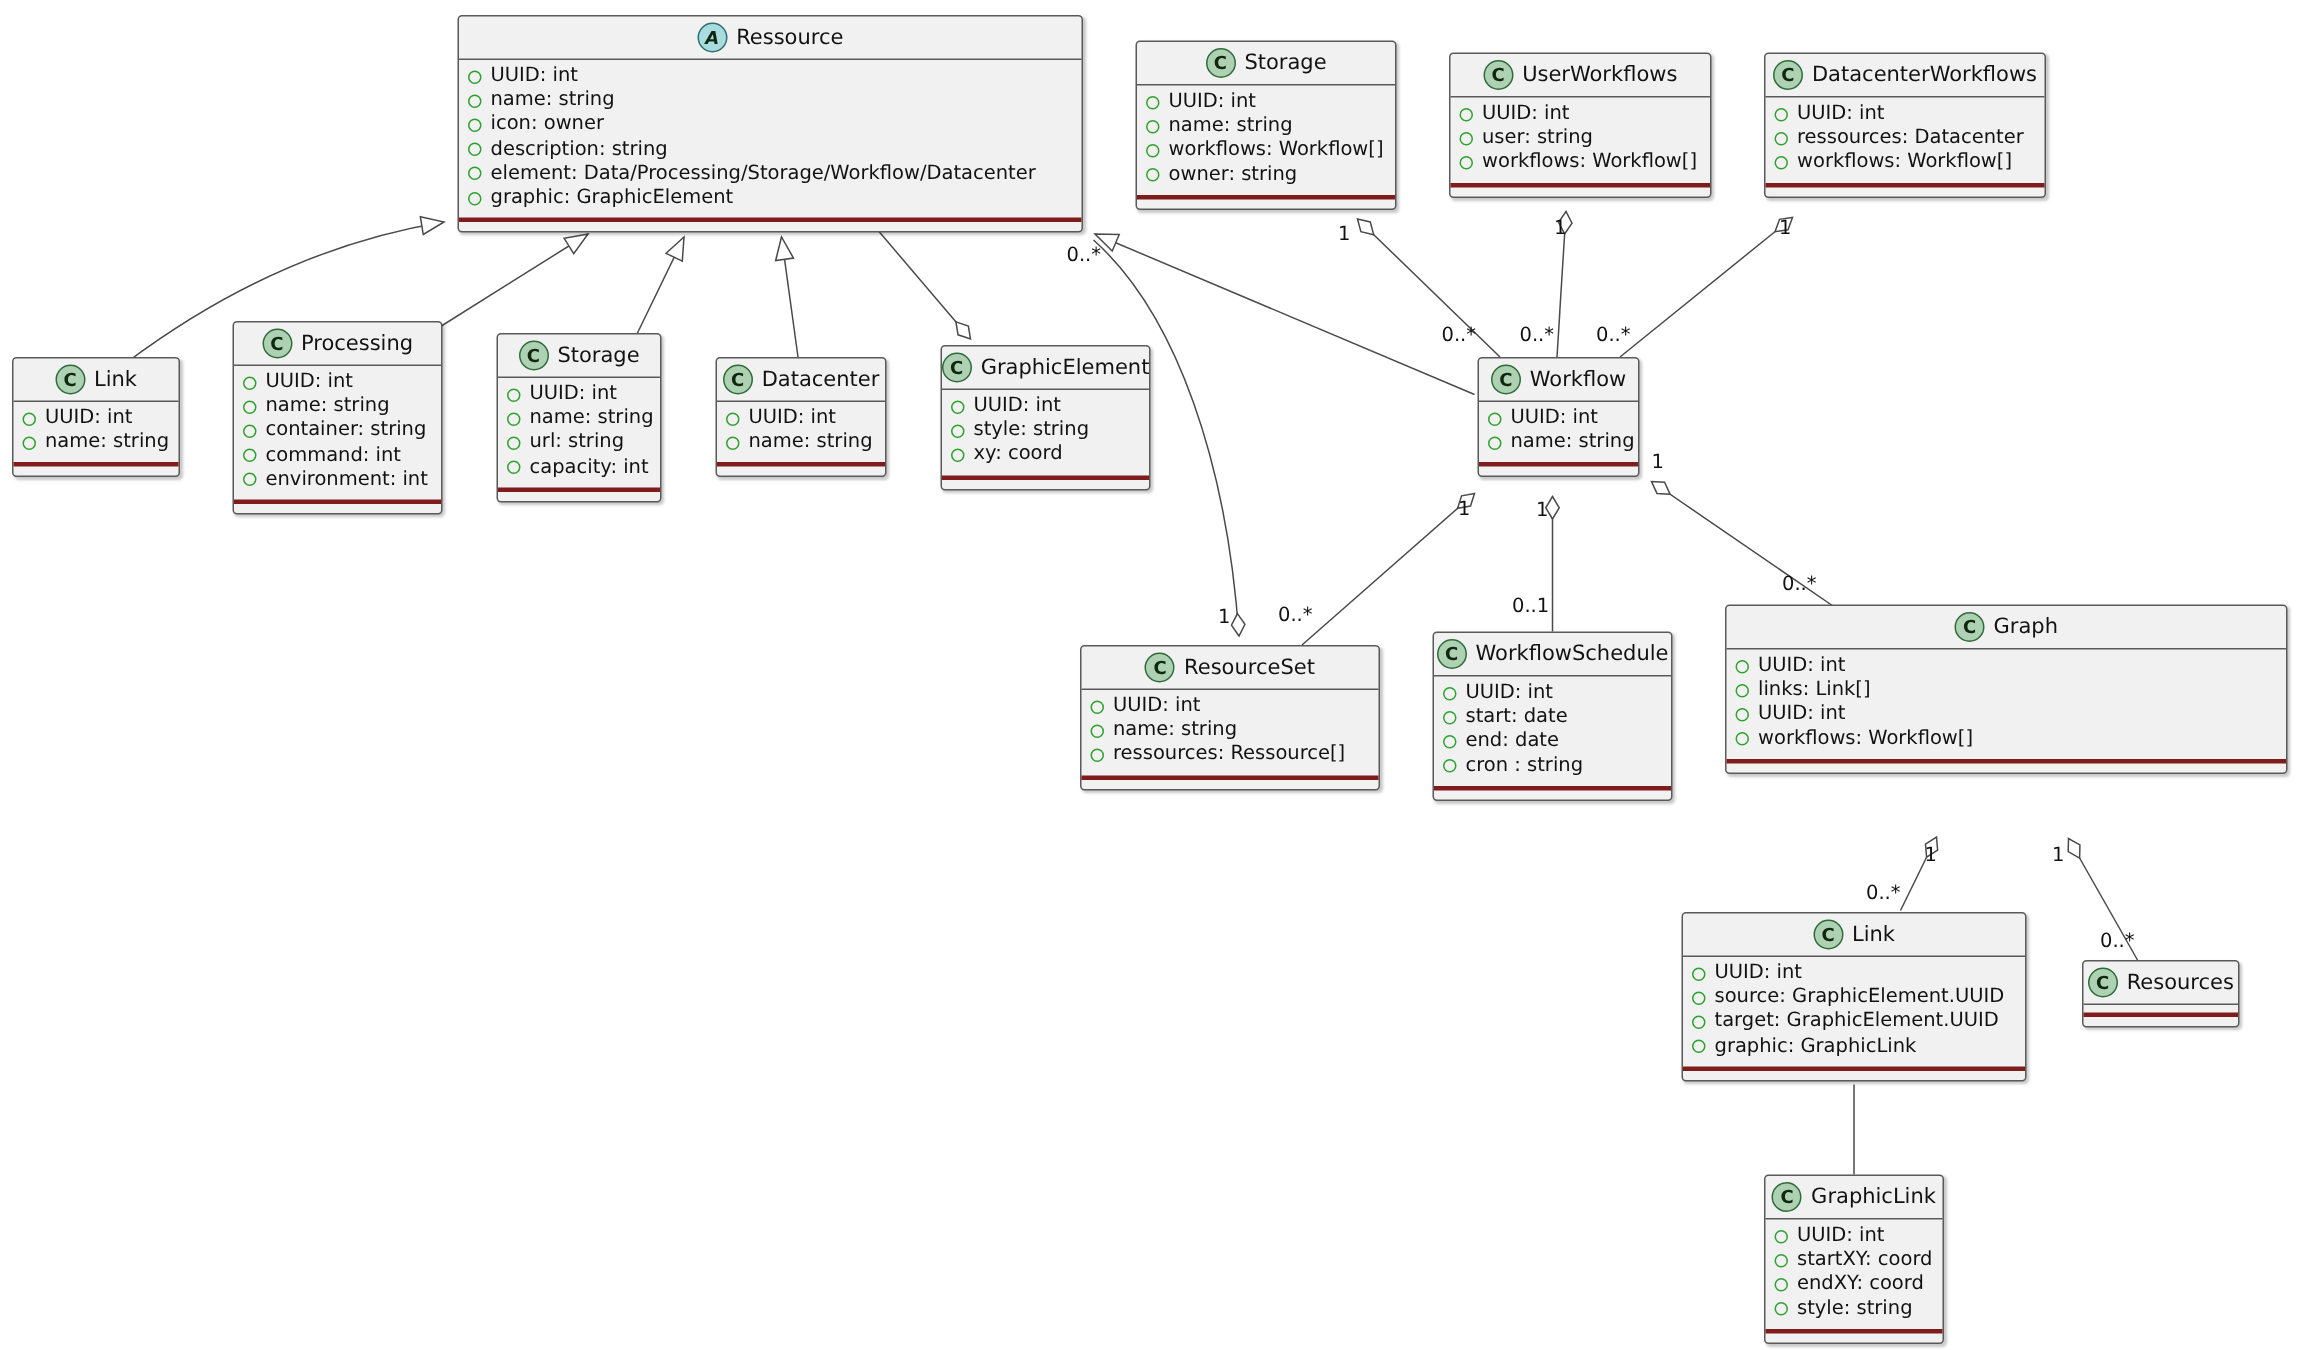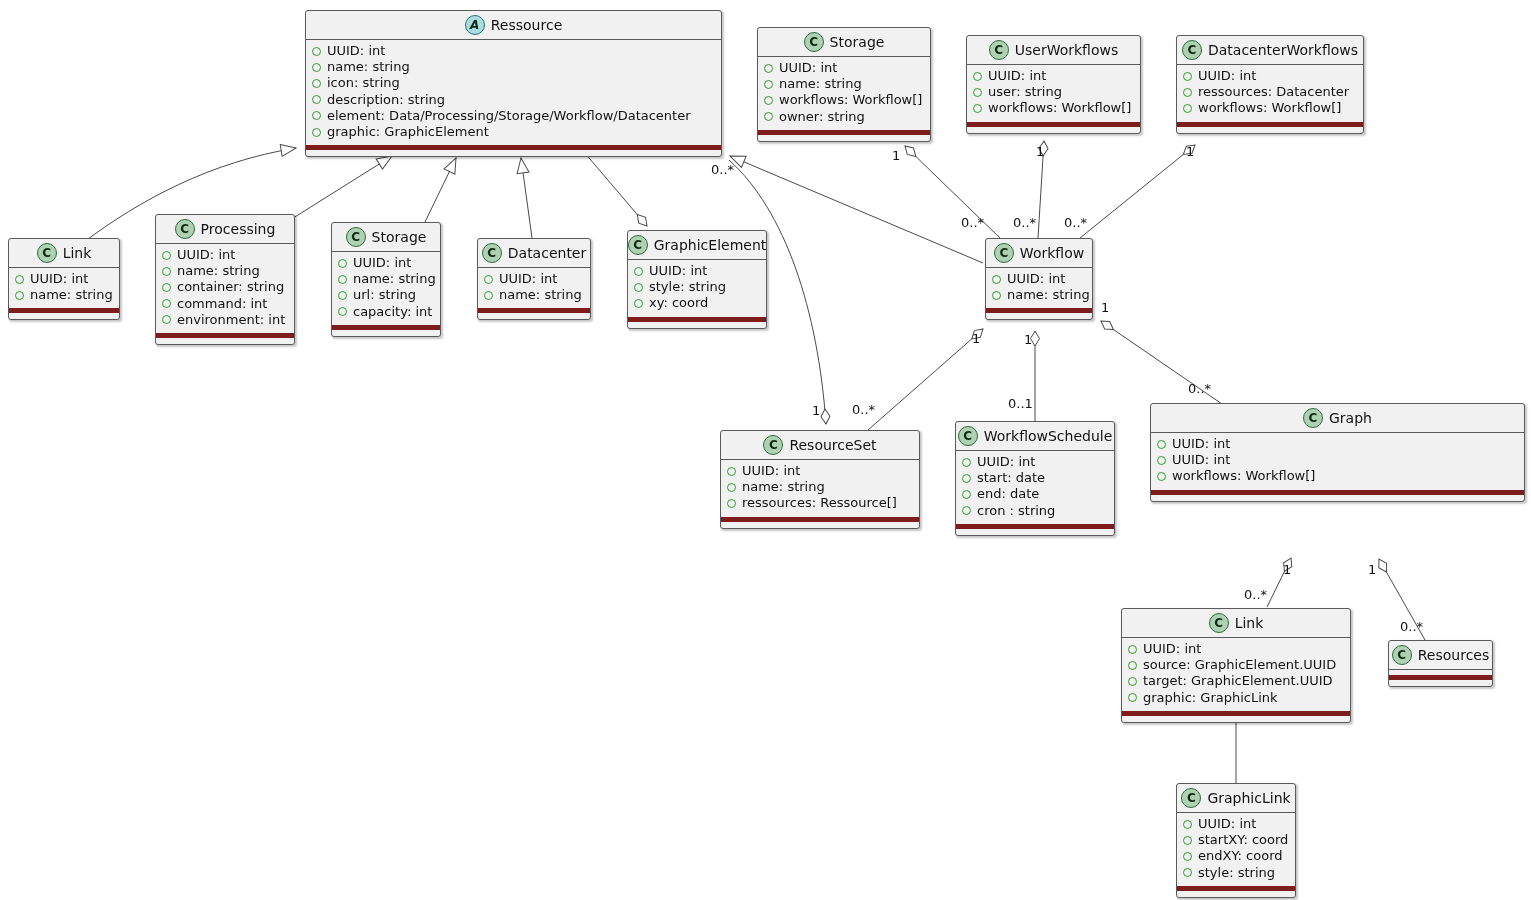--- a/index.html
+++ b/index.html
@@ -8,21 +8,21 @@
   #wires{position:absolute;left:0;top:0;width:1531px;height:900px;z-index:1;}
   .cls{position:absolute;z-index:2;background:#F1F1F1;border:1px solid #5a5a5a;border-radius:3px;
        box-shadow:1.5px 1.5px 2px rgba(0,0,0,0.22);color:#121212;font-size:13px;}
   .title{display:flex;align-items:center;justify-content:center;gap:6px;padding:4px 8px;
          border-bottom:1px solid #5a5a5a;white-space:nowrap;font-size:14px;}
   .badge{width:18px;height:18px;min-width:18px;border-radius:50%;background:#ADD1B2;
          border:1px solid #2f6b3a;display:flex;align-items:center;justify-content:center;
          font-weight:bold;font-size:12px;color:#102810;}
   .badge.abstract{background:#A9DCDF;border-color:#2e6f74;font-style:italic;}
   .cname.italic{}
-  .attrs{padding:3px 6px 5px;border-bottom:5px solid #7f1d1d;}
+  .attrs{padding:3px 6px 5px;border-bottom:3px solid #7f1d1d;}
   .attr{display:flex;align-items:center;gap:6px;line-height:16.2px;white-space:nowrap;}
   .vis{width:7px;height:7px;min-width:7px;border:1.4px solid #2fa12f;border-radius:50%;
        background:transparent;display:inline-block;}
   .methods{height:6px;}
   .attrs.empty{min-height:5px;padding:0;}
   .mult{font-size:13px;fill:#121212;font-family:"DejaVu Sans", sans-serif;}
   .wire{fill:none;stroke:#4a4a4a;stroke-width:1;}
 </style>
 </head>
 <body>
@@ -94,21 +94,21 @@
         <div class="attr">
           <span class="vis"></span>
           <span>UUID: int</span>
         </div>
         <div class="attr">
           <span class="vis"></span>
           <span>name: string</span>
         </div>
         <div class="attr">
           <span class="vis"></span>
-          <span>icon: string</span>
+          <span>icon: owner</span>
         </div>
         <div class="attr">
           <span class="vis"></span>
           <span>description: string</span>
         </div>
         <div class="attr">
           <span class="vis"></span>
           <span>element: Data/Processing/Storage/Workflow/Datacenter</span>
         </div>
         <div class="attr">
@@ -374,20 +374,24 @@
       <span class="badge">C</span>
       <span class="cname">Graph</span>
     </div>
     <div class="attrs">
         <div class="attr">
           <span class="vis"></span>
           <span>UUID: int</span>
         </div>
         <div class="attr">
           <span class="vis"></span>
+          <span>links: Link[]</span>
+        </div>
+        <div class="attr">
+          <span class="vis"></span>
           <span>UUID: int</span>
         </div>
         <div class="attr">
           <span class="vis"></span>
           <span>workflows: Workflow[]</span>
         </div>
       </div>
     <div class="methods"></div>
   </div>
 

